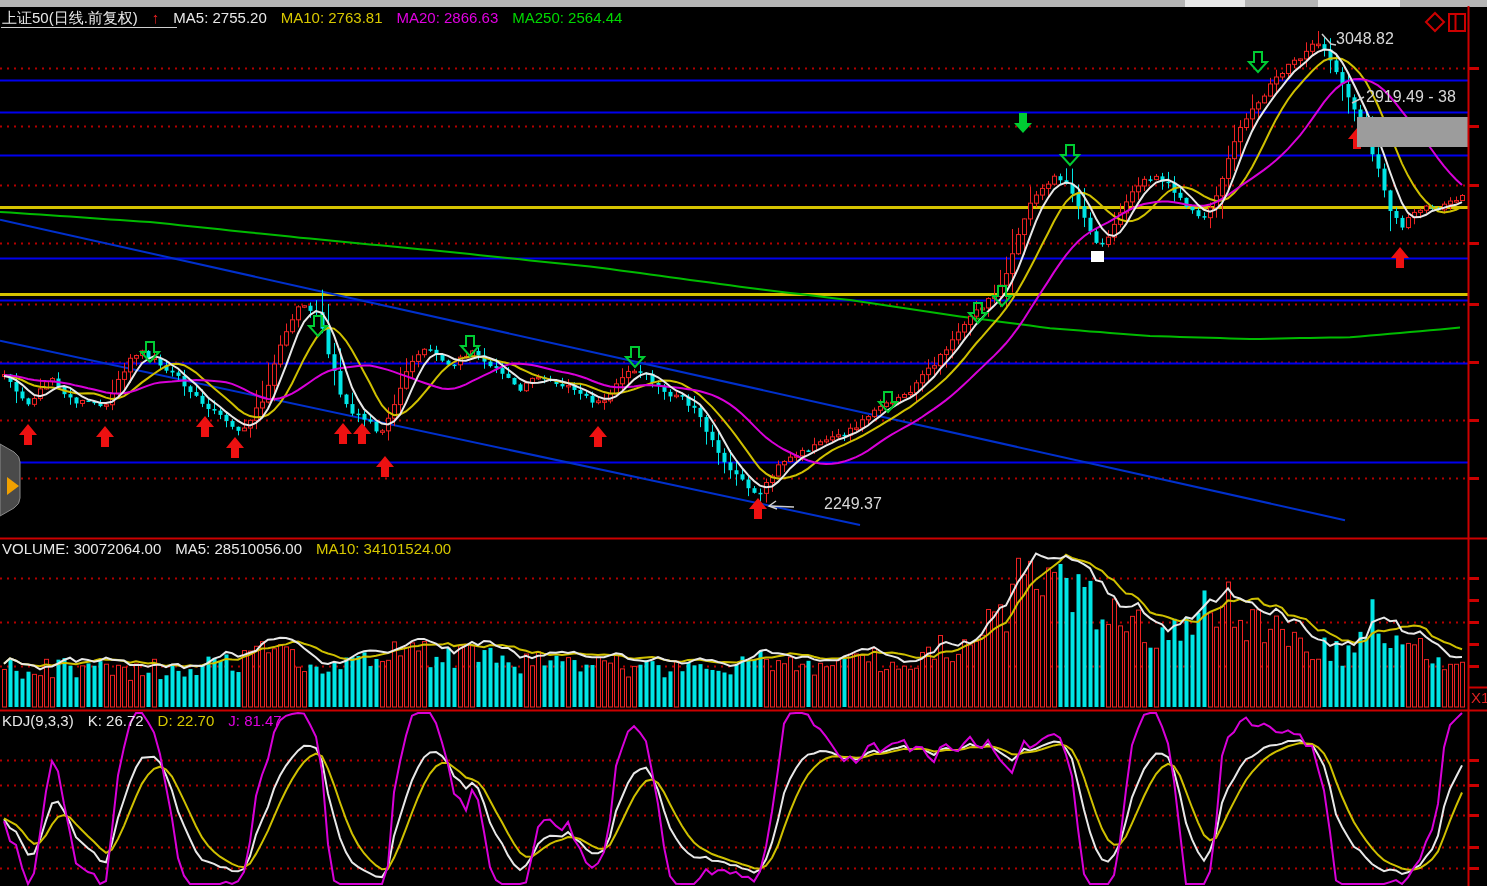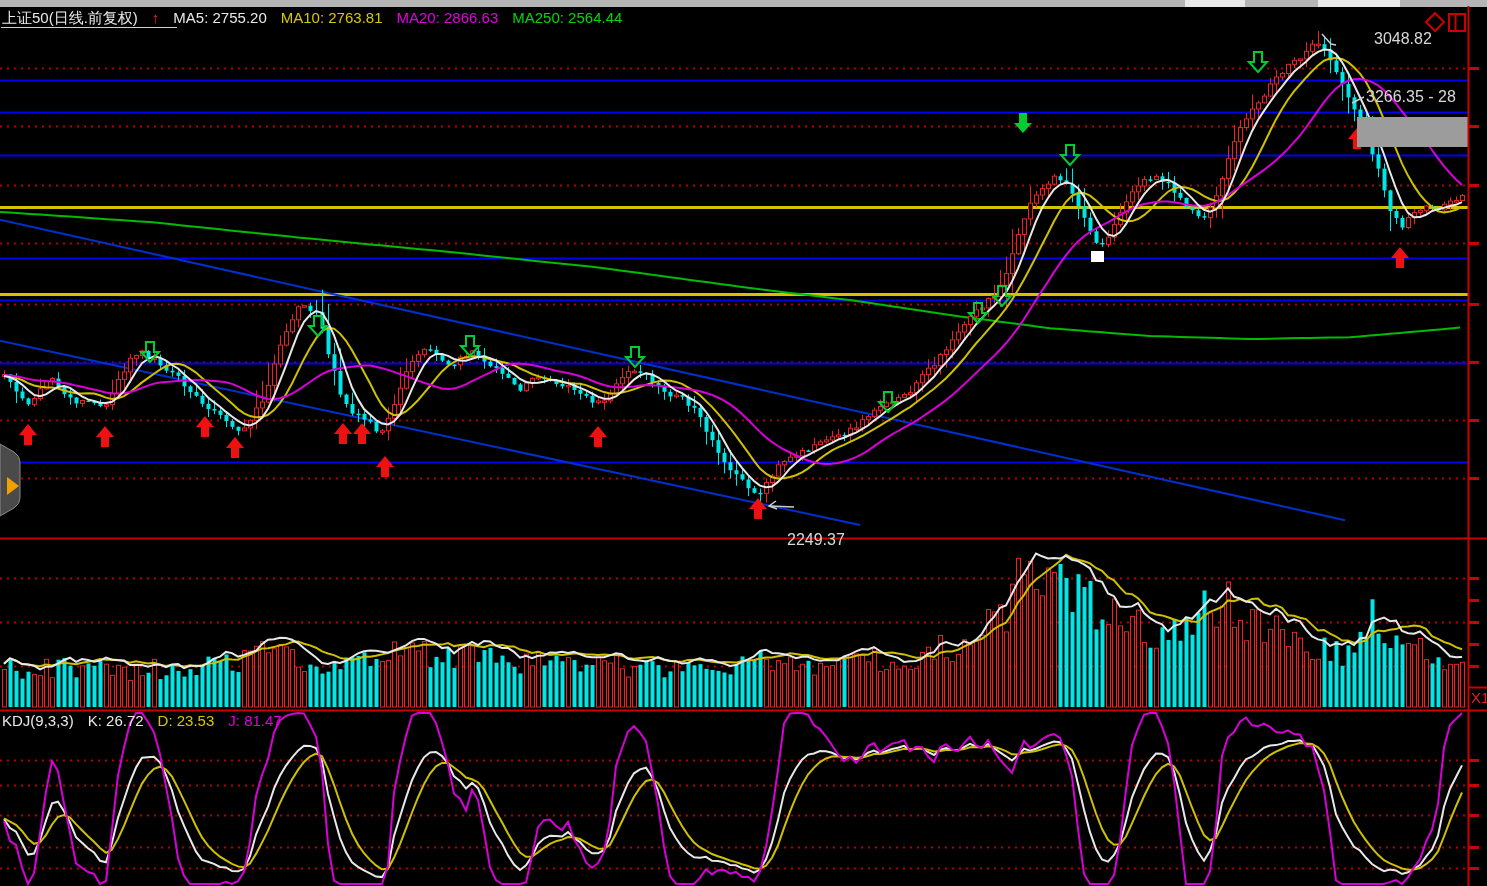--- a/index.html
+++ b/index.html
@@ -853,23 +853,26 @@
       <line x1="1455.5" y1="14" x2="1455.5" y2="31" stroke="#cc0000" stroke-width="2"></line>
       <path d="M0,444 L14,452 Q20,456 20,462 L20,498 Q20,504 14,508 L0,516 Z" fill="#4a4a4a" stroke="#8a8a8a" stroke-width="1"></path>
       <polygon points="7,477 19,486 7,495" fill="#f0a000"></polygon>
     </svg>
 
   <div id="main-header" class="hdr">
     <span class="w">上证50(日线.前复权)</span><span class="r arrow-glyph">↑</span><span class="w">MA5: 2755.20</span><span class="y">MA10: 2763.81</span><span class="m">MA20: 2866.63</span><span class="g">MA250: 2564.44</span>
   </div>
   <div id="title-underline"></div>
 
+  <div id="vol-header" class="hdr">
+    <span class="w">VOLUME: 30072064.00</span><span class="w">MA5: 28510056.00</span><span class="y">MA10: 34101524.00</span>
+  </div>
 
   <div id="kdj-header" class="hdr">
-    <span class="w">KDJ(9,3,3)</span><span class="w">K: 26.72</span><span class="y">D: 23.53</span><span class="m">J: 81.47</span>
+    <span class="w">KDJ(9,3,3)</span><span class="w">K: 26.72</span><span class="y">D: 22.70</span><span class="m">J: 81.47</span>
   </div>
 
-  <div id="ann-peak" class="ann" style="left: 1374px; top: 30px;">3048.82</div>
-  <div id="ann-range" class="ann" style="left: 1366px; top: 88px;">3266.35 - 28</div>
-  <div id="ann-low" class="ann" style="left: 787px; top: 495px; margin-top: 36px;">2249.37</div>
+  <div id="ann-peak" class="ann" style="left: 1336px; top: 30px;">3048.82</div>
+  <div id="ann-range" class="ann" style="left: 1366px; top: 88px;">2919.49 - 38</div>
+  <div id="ann-low" class="ann" style="left: 824px; top: 495px;">2249.37</div>
 
   <div id="x1-label">X1</div>
 </div>
 
 </body></html>

